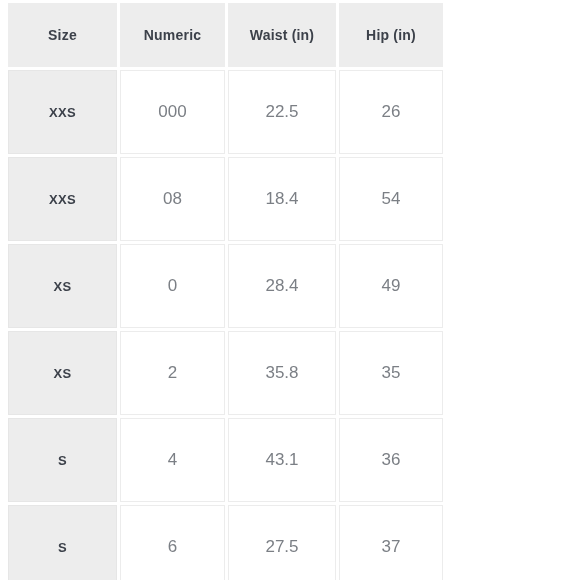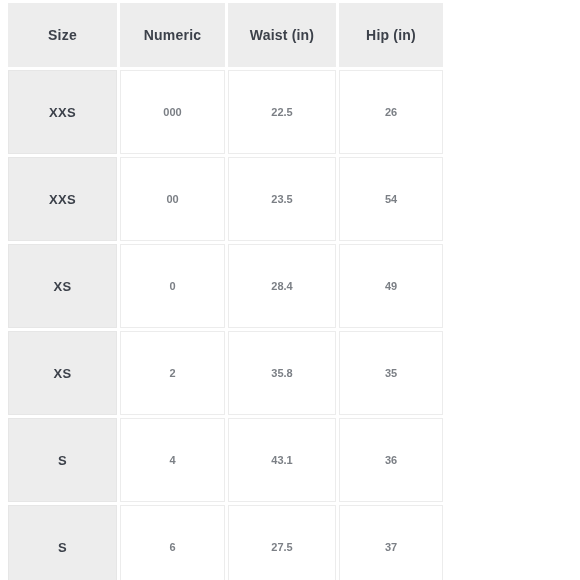--- a/index.html
+++ b/index.html
@@ -51,22 +51,22 @@
     vertical-align: middle;
     height: 64px;
     padding: 0;
     border: 0;
   }
 
   
   tbody td {
     background: #ffffff;
     color: #7b7f85;
-    font-size: 11px;
-    font-weight: bold;
+    font-size: 17px;
+    font-weight: normal;
     text-align: center;
     vertical-align: middle;
     height: 82px;
     padding: 0;
     border: 1px solid #ececec;
   }
 
   
   tbody td.size-cell {
     background: #ededed;
@@ -99,22 +99,22 @@
     </thead>
     <tbody>
       <tr>
         <td class="size-cell">XXS</td>
         <td>000</td>
         <td>22.5</td>
         <td>26</td>
       </tr>
       <tr>
         <td class="size-cell">XXS</td>
-        <td>00</td>
-        <td>23.5</td>
+        <td>08</td>
+        <td>18.4</td>
         <td>54</td>
       </tr>
       <tr>
         <td class="size-cell">XS</td>
         <td>0</td>
         <td>28.4</td>
         <td>49</td>
       </tr>
       <tr>
         <td class="size-cell">XS</td>

